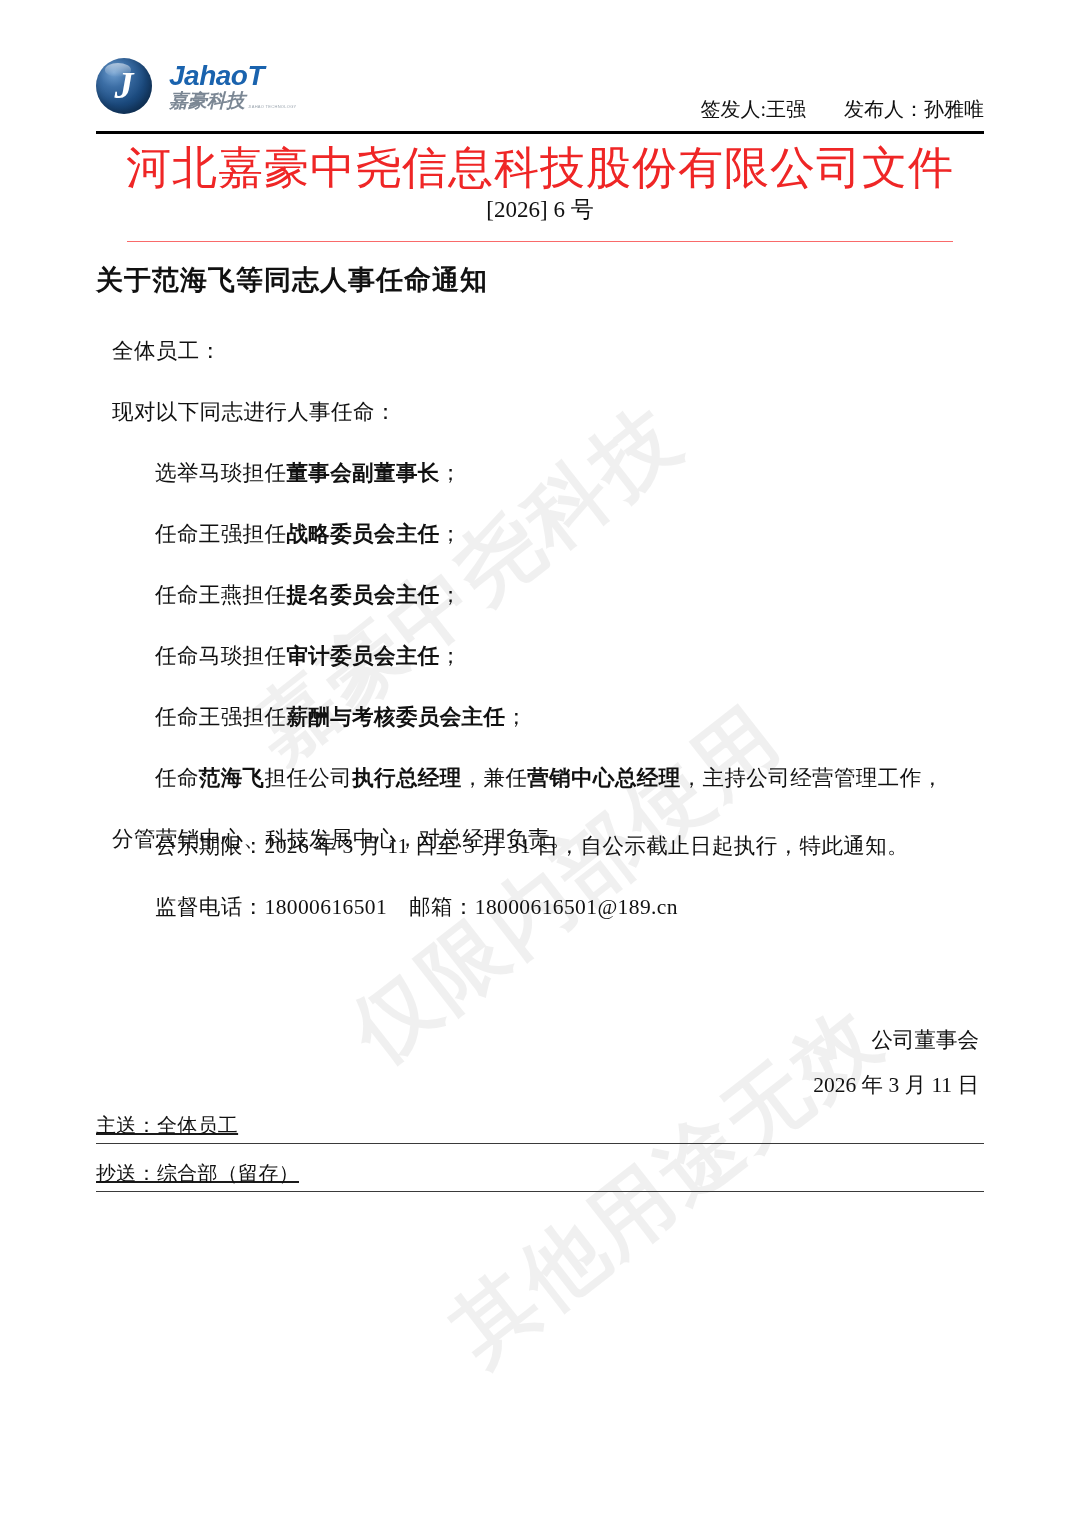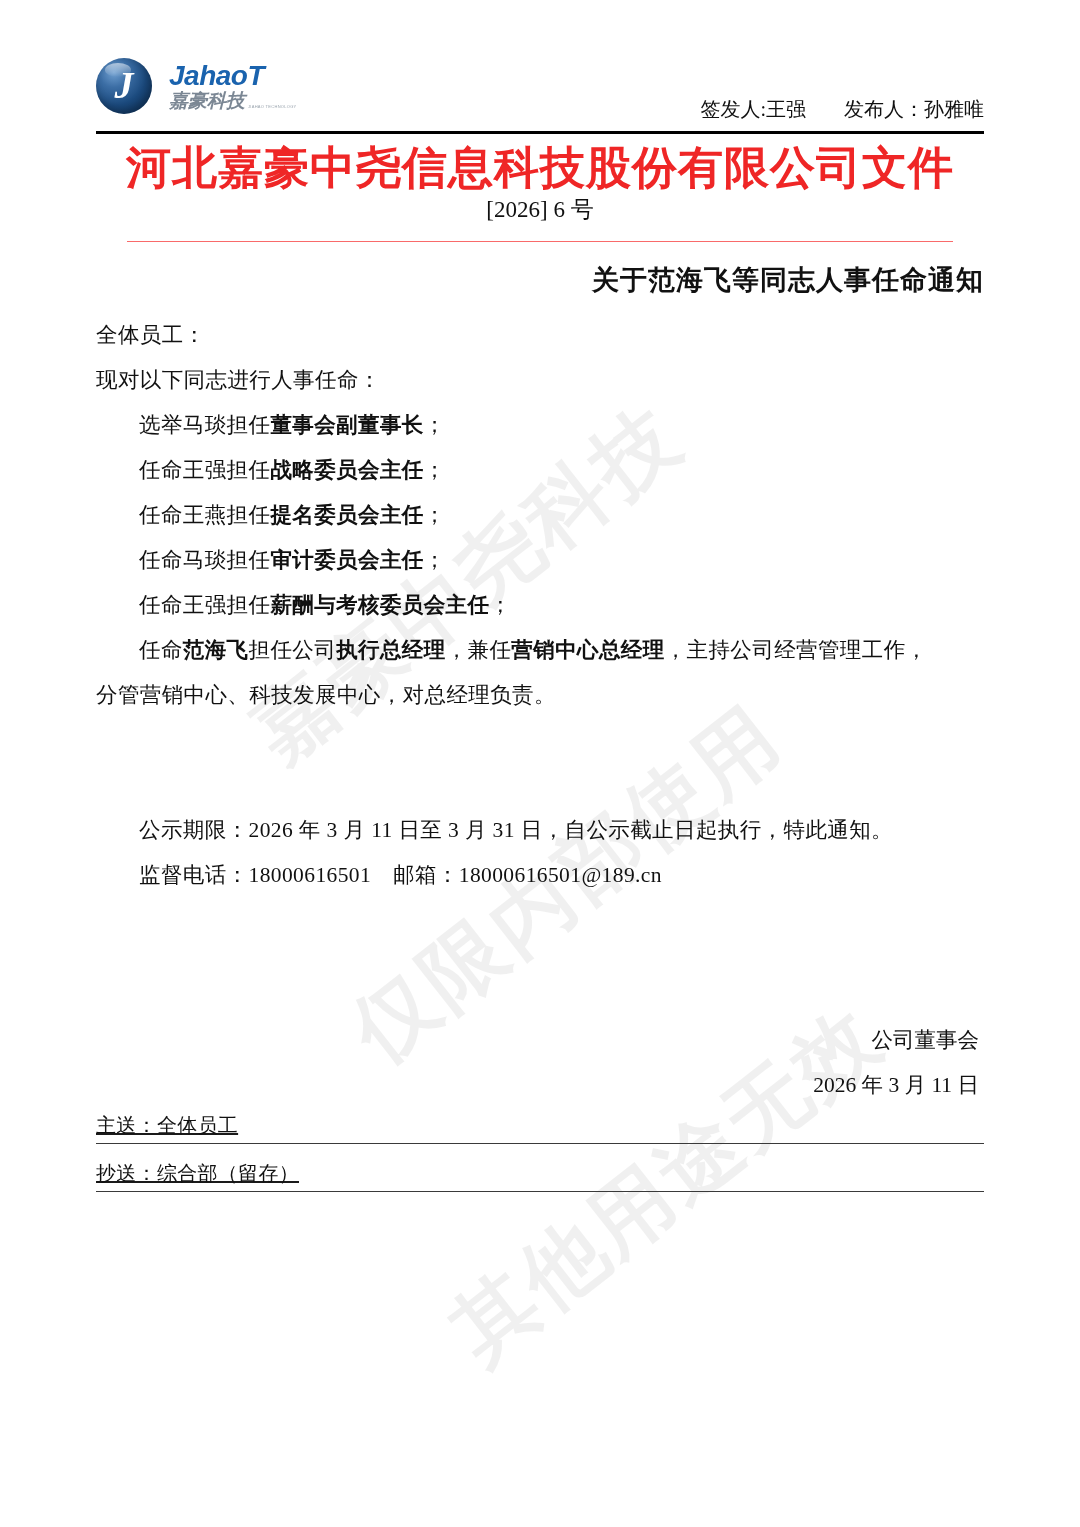--- a/index.html
+++ b/index.html
@@ -153,21 +153,21 @@
   }
 
   
   .doc-title {
     position: absolute;
     left: 96px;
     top: 142px;
     width: 888px;
     text-align: center;
     font-family: "Liberation Serif", "DejaVu Serif", serif;
-    font-weight: 700;
+    font-weight: 400;
     font-size: 45px;
     letter-spacing: 1px;
     color: #ef2626;
     line-height: 1.18;
     white-space: nowrap;
   }
   .doc-number {
     position: absolute;
     left: 96px;
     top: 194px;
@@ -185,40 +185,40 @@
     height: 0;
     border-top: 1.5px solid #f96a6a;
   }
 
   
   .subject {
     position: absolute;
     left: 96px;
     top: 262px;
     width: 888px;
-    text-align: right;
+    text-align: left;
     font-family: "Liberation Sans", "DejaVu Sans", sans-serif;
     font-weight: 700;
     font-size: 27px;
     letter-spacing: 1px;
     color: #111111;
   }
 
   
   .body-block {
     position: absolute;
     left: 96px;
     top: 313px;
     width: 888px;
     font-family: "Liberation Serif", "DejaVu Serif", serif;
     font-size: 21.5px;
     color: #111111;
   }
   .p {
-    margin: 0;
+    margin: 16px;
     line-height: 45px;
     text-align: justify;
     letter-spacing: 0.4px;
   }
   .p.indent { text-indent: 2em; }
   .p strong { font-weight: 700; }
 
   .closing-block {
     position: absolute;
     left: 96px;

